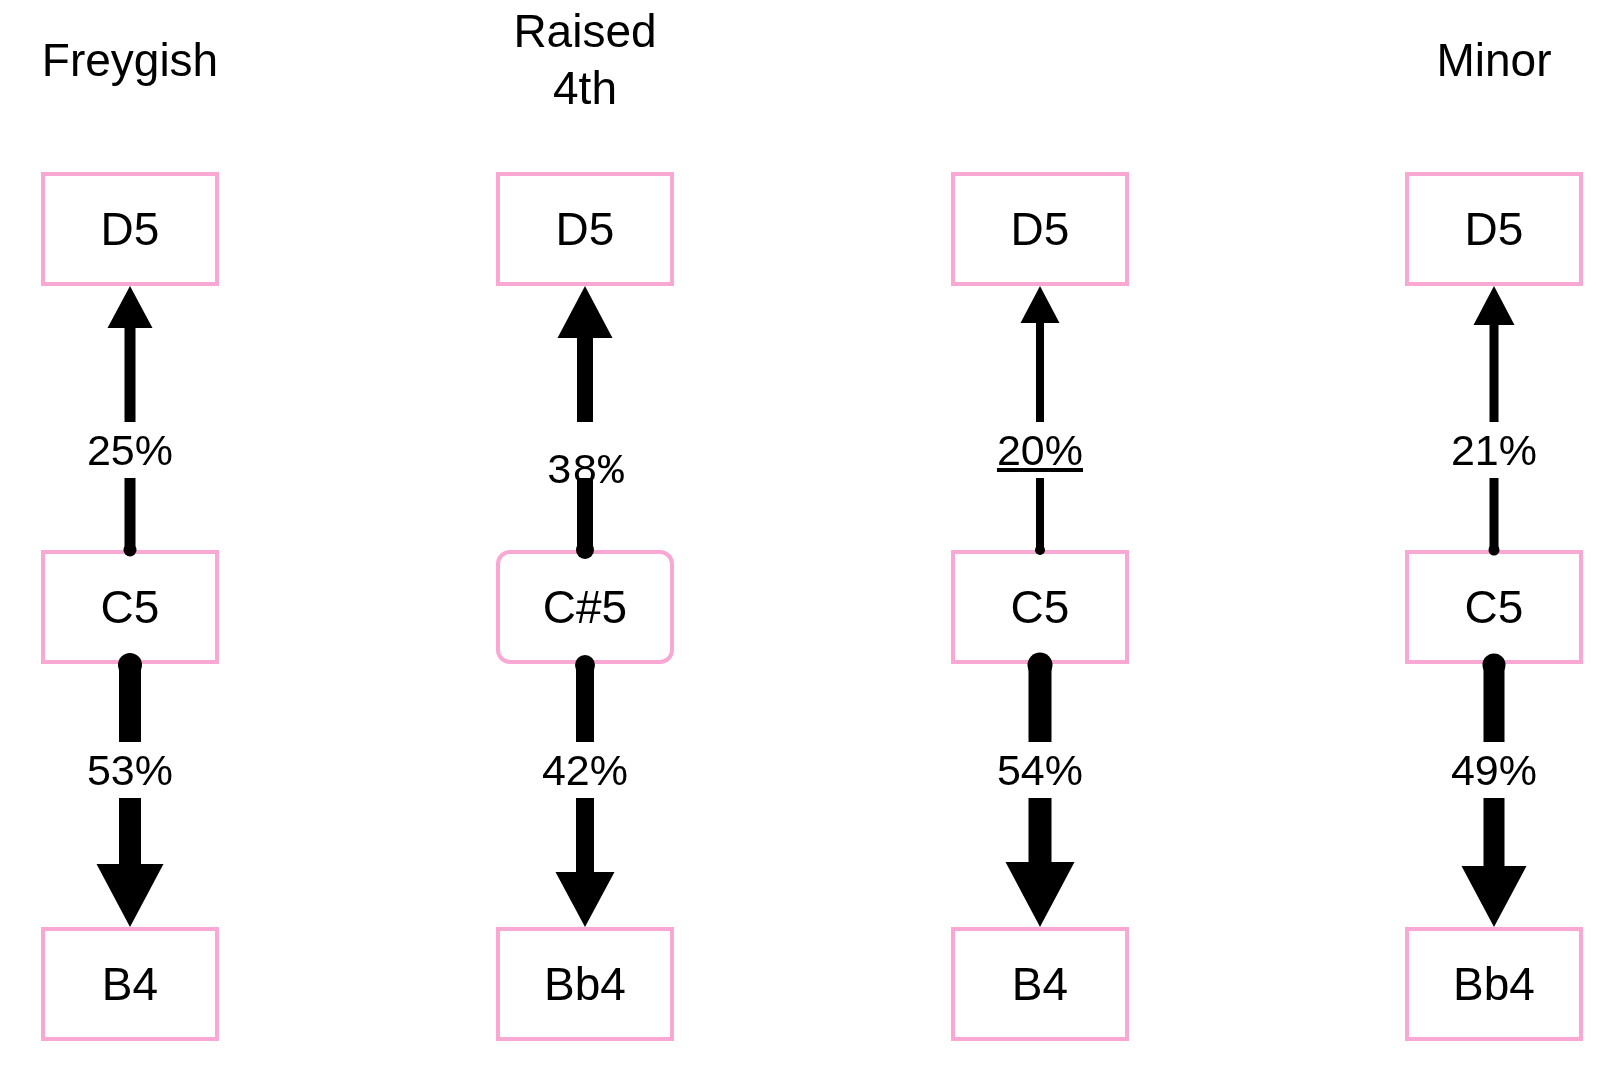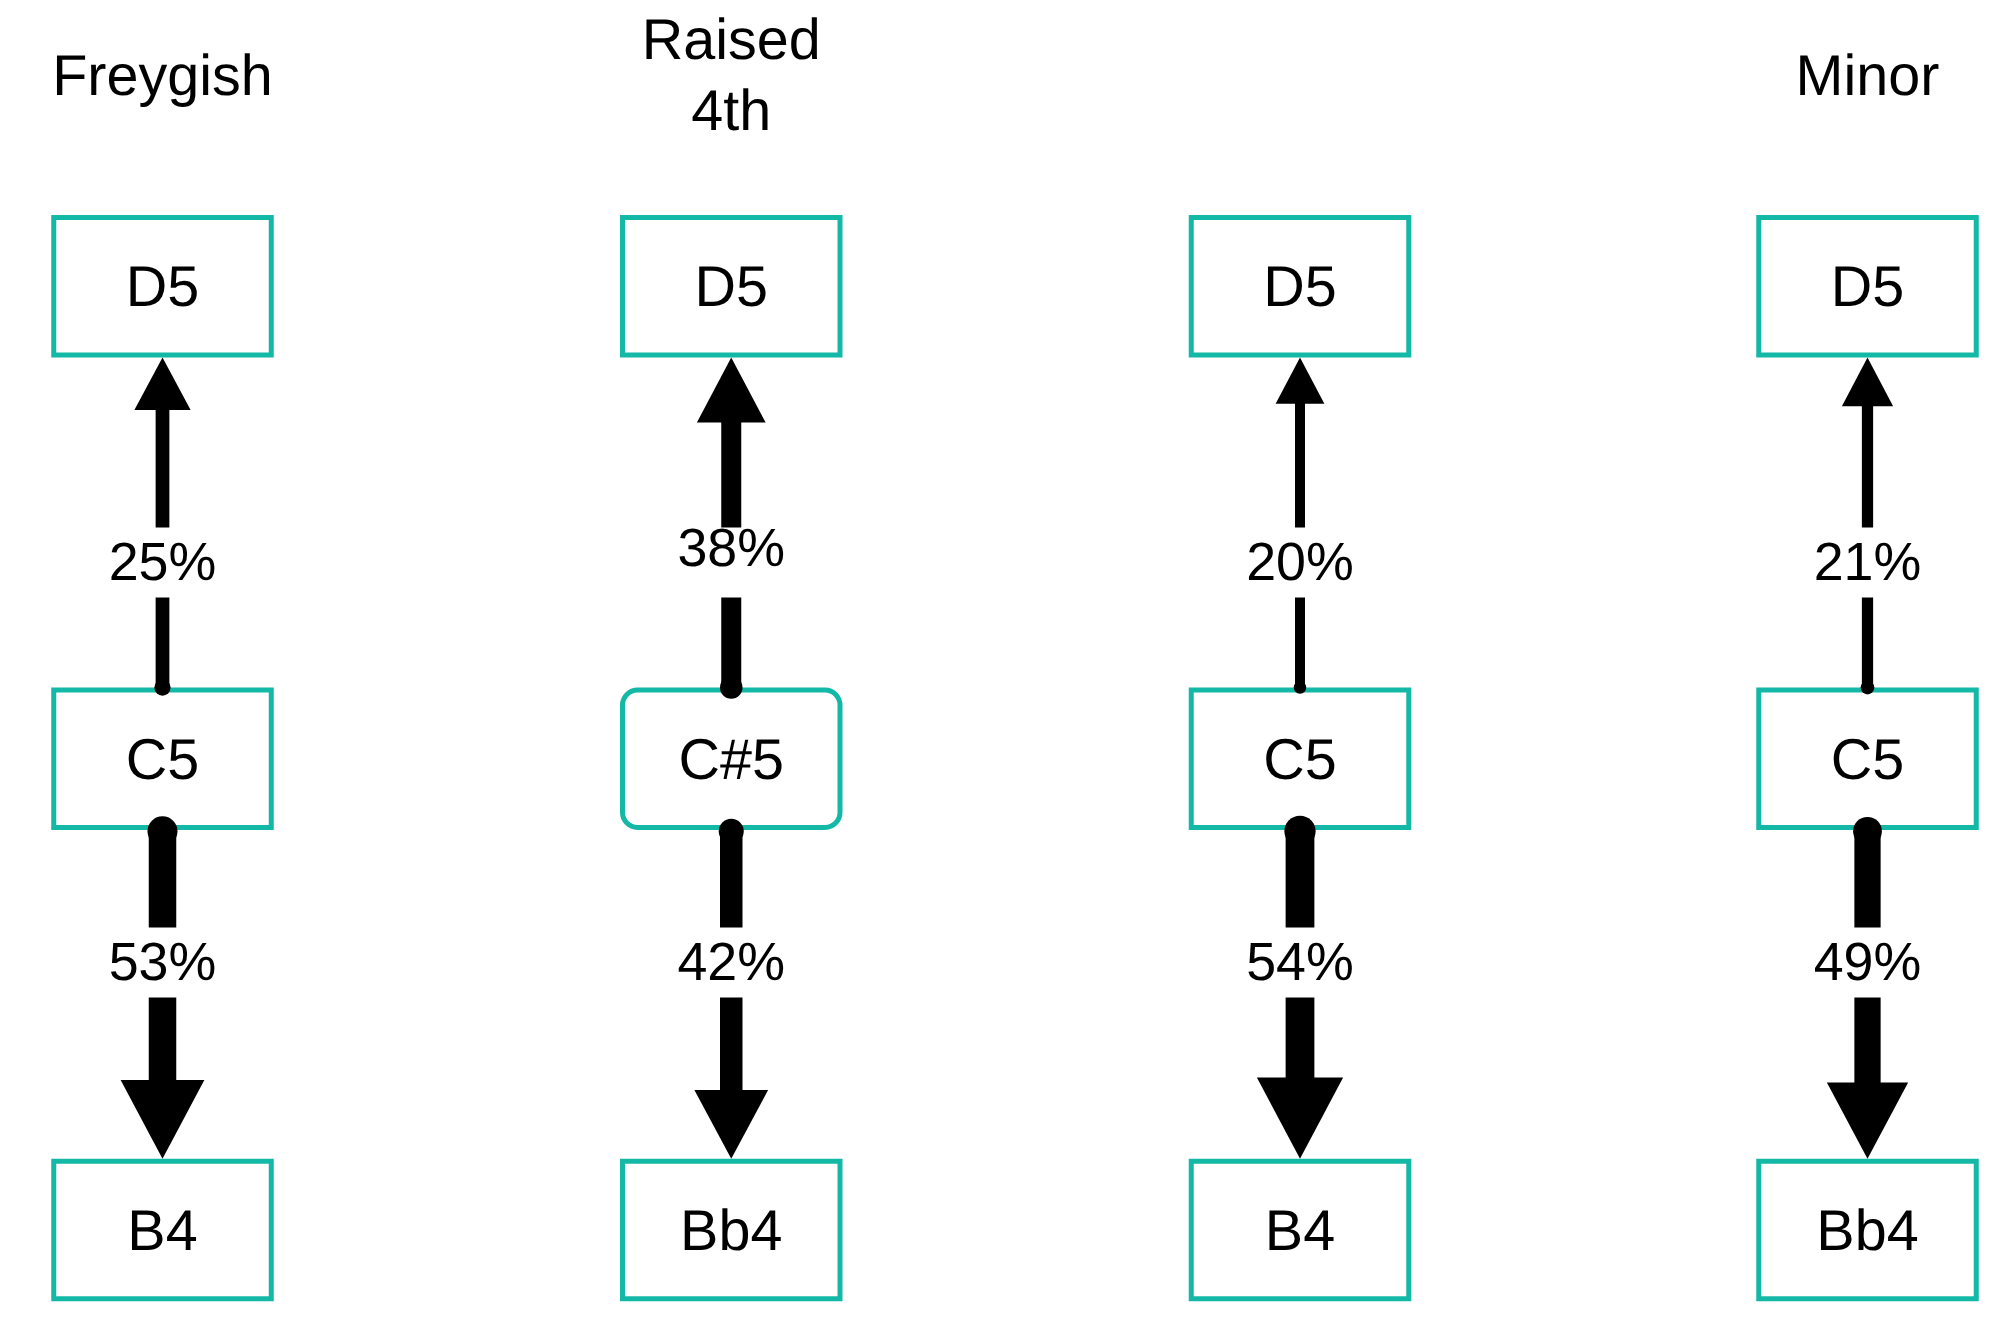--- a/index.html
+++ b/index.html
@@ -36,21 +36,21 @@
     color: #000000;
     white-space: pre-line;
     z-index: 1;
   }
   .note-box {
     position: absolute;
     left: 61px;
     width: 178px;
     height: 114px;
     box-sizing: border-box;
-    border: 4px solid #14b8a6;
+    border: 4px solid #f9a8d4;
     background: #ffffff;
     display: flex;
     align-items: center;
     justify-content: center;
     font-size: 46px;
     color: #000000;
     z-index: 1;
   }
   .arrow-svg {
     position: absolute;
@@ -107,40 +107,40 @@
         <rect x="52" y="51" width="16" height="85" fill="#000000"></rect>
         <rect x="52" y="192" width="16" height="72" fill="#000000"></rect>
         <circle cx="60" cy="264" r="9" fill="#000000"></circle>
       </svg>
       <svg class="arrow-svg" width="120" height="262" style="top: 665px; height: 262px;">
         <circle cx="60" cy="0" r="10" fill="#000000"></circle>
         <rect x="51" y="0" width="18" height="77" fill="#000000"></rect>
         <rect x="51" y="133" width="18" height="75" fill="#000000"></rect>
         <polygon points="30.5,207 89.5,207 60,262" fill="#000000"></polygon>
       </svg>
-      <div class="pct-label" style="top: 411px;">38%</div>
+      <div class="pct-label" style="top: 443px; font-family: Liberation Mono, monospace;">38%</div>
       <div class="pct-label" style="top: 742px;">42%</div>
     </div>
     <div class="column" style="left: 890px;">
       <div class="note-box" style="top: 172px;">D5</div>
       <div class="note-box" style="top: 550px;">C5</div>
       <div class="note-box" style="top: 927px;">B4</div>
       <svg class="arrow-svg" width="120" height="264" style="top: 286px; height: 264px;">
         <polygon points="40.5,37 79.5,37 60,0" fill="#000000"></polygon>
         <rect x="56" y="36" width="8" height="100" fill="#000000"></rect>
         <rect x="56" y="192" width="8" height="72" fill="#000000"></rect>
         <circle cx="60" cy="264" r="5" fill="#000000"></circle>
       </svg>
       <svg class="arrow-svg" width="120" height="262" style="top: 665px; height: 262px;">
         <circle cx="60" cy="0" r="12.5" fill="#000000"></circle>
         <rect x="48.5" y="0" width="23" height="77" fill="#000000"></rect>
         <rect x="48.5" y="133" width="23" height="65" fill="#000000"></rect>
         <polygon points="25.5,197 94.5,197 60,262" fill="#000000"></polygon>
       </svg>
-      <div class="pct-label" style="top: 422px;">20%</div>
+      <div class="pct-label" style="top: 422px; text-decoration: underline;">20%</div>
       <div class="pct-label" style="top: 742px;">54%</div>
     </div>
     <div class="column" style="left: 1344px;">
       <div class="col-title">Minor</div>
       <div class="note-box" style="top: 172px;">D5</div>
       <div class="note-box" style="top: 550px;">C5</div>
       <div class="note-box" style="top: 927px;">Bb4</div>
       <svg class="arrow-svg" width="120" height="264" style="top: 286px; height: 264px;">
         <polygon points="39.5,39 80.5,39 60,0" fill="#000000"></polygon>
         <rect x="55.5" y="38" width="9" height="98" fill="#000000"></rect>

